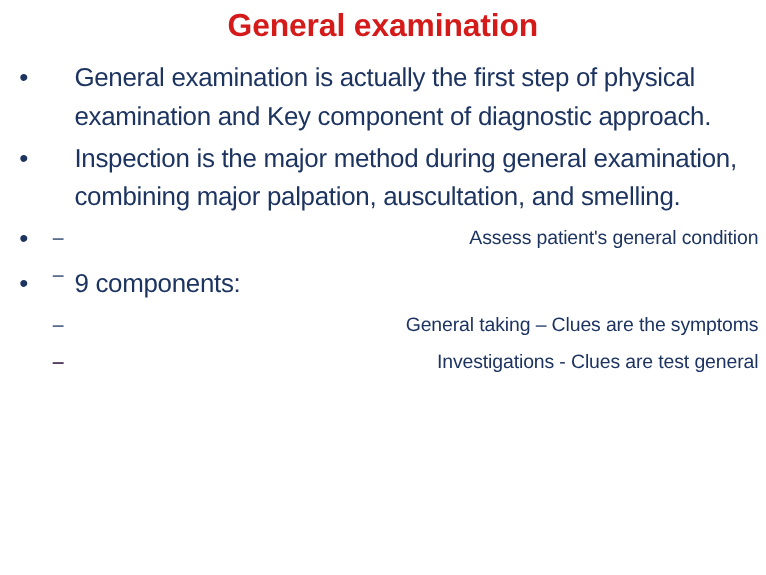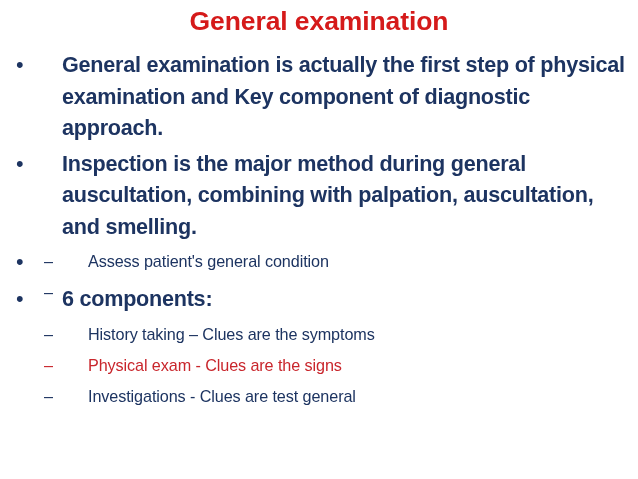--- a/index.html
+++ b/index.html
@@ -61,21 +61,20 @@
     left: 16px;
     top: 0;
     width: 14px;
     color: #1D3461;
     font-size: 21.6px;
     line-height: 31.5px;
     text-align: left;
   }
   .l1 > .txt {
     display: block;
-    font-weight: bold;
   }
 
   
   .l2 {
     position: relative;
     display: block;
     padding-left: 88px;
     padding-right: 6px;
     color: #1D3461;
     font-size: 16.2px;
@@ -85,20 +84,21 @@
   .l2 > .marker {
     position: absolute;
     left: 44px;
     top: 0;
     width: 16px;
     font-size: 16.2px;
     line-height: 31px;
   }
   .l2 > .txt {
     display: block;
+    text-align: right;
   }
 
   .accent-red { color: #C9262C; }
 
   
   .grp-aims { margin-top: 4px; }
   .grp-components { margin-top: 6px; }
   .sub-group { margin-top: 1px; }
 </style>
 </head>
@@ -110,50 +110,49 @@
 
   <div class="body">
 
     <div class="l1">
       <span class="marker">•</span>
       <span class="txt">General examination is actually the first step of physical examination and Key component of diagnostic approach.</span>
     </div>
 
     <div class="l1">
       <span class="marker">•</span>
-      <span class="txt">Inspection is the major method during general auscultation, combining with palpation, auscultation, and smelling.</span>
+      <span class="txt">Inspection is the major method during general examination, combining major palpation, auscultation, and smelling.</span>
     </div>
 
     <div class="l1 grp-aims">
       <span class="marker">•</span>
     </div>
 
     <div class="sub-group">
       <div class="l2">
         <span class="marker">–</span>
         <span class="txt">Assess patient's general condition</span>
       </div>
       <div class="l2">
         <span class="marker">–</span>
       </div>
     </div>
 
     <div class="l1 grp-components">
       <span class="marker">•</span>
-      <span class="txt">6 components:</span>
+      <span class="txt">9 components:</span>
     </div>
 
     <div class="sub-group">
       <div class="l2">
         <span class="marker">–</span>
-        <span class="txt">History taking – Clues are the symptoms</span>
+        <span class="txt">General taking – Clues are the symptoms</span>
       </div>
       <div class="l2 accent-red">
         <span class="marker accent-red">–</span>
-        <span class="txt accent-red">Physical exam - Clues are the signs</span>
       </div>
       <div class="l2">
         <span class="marker">–</span>
         <span class="txt">Investigations - Clues are test general</span>
       </div>
     </div>
 
   </div>
 </div>
 

